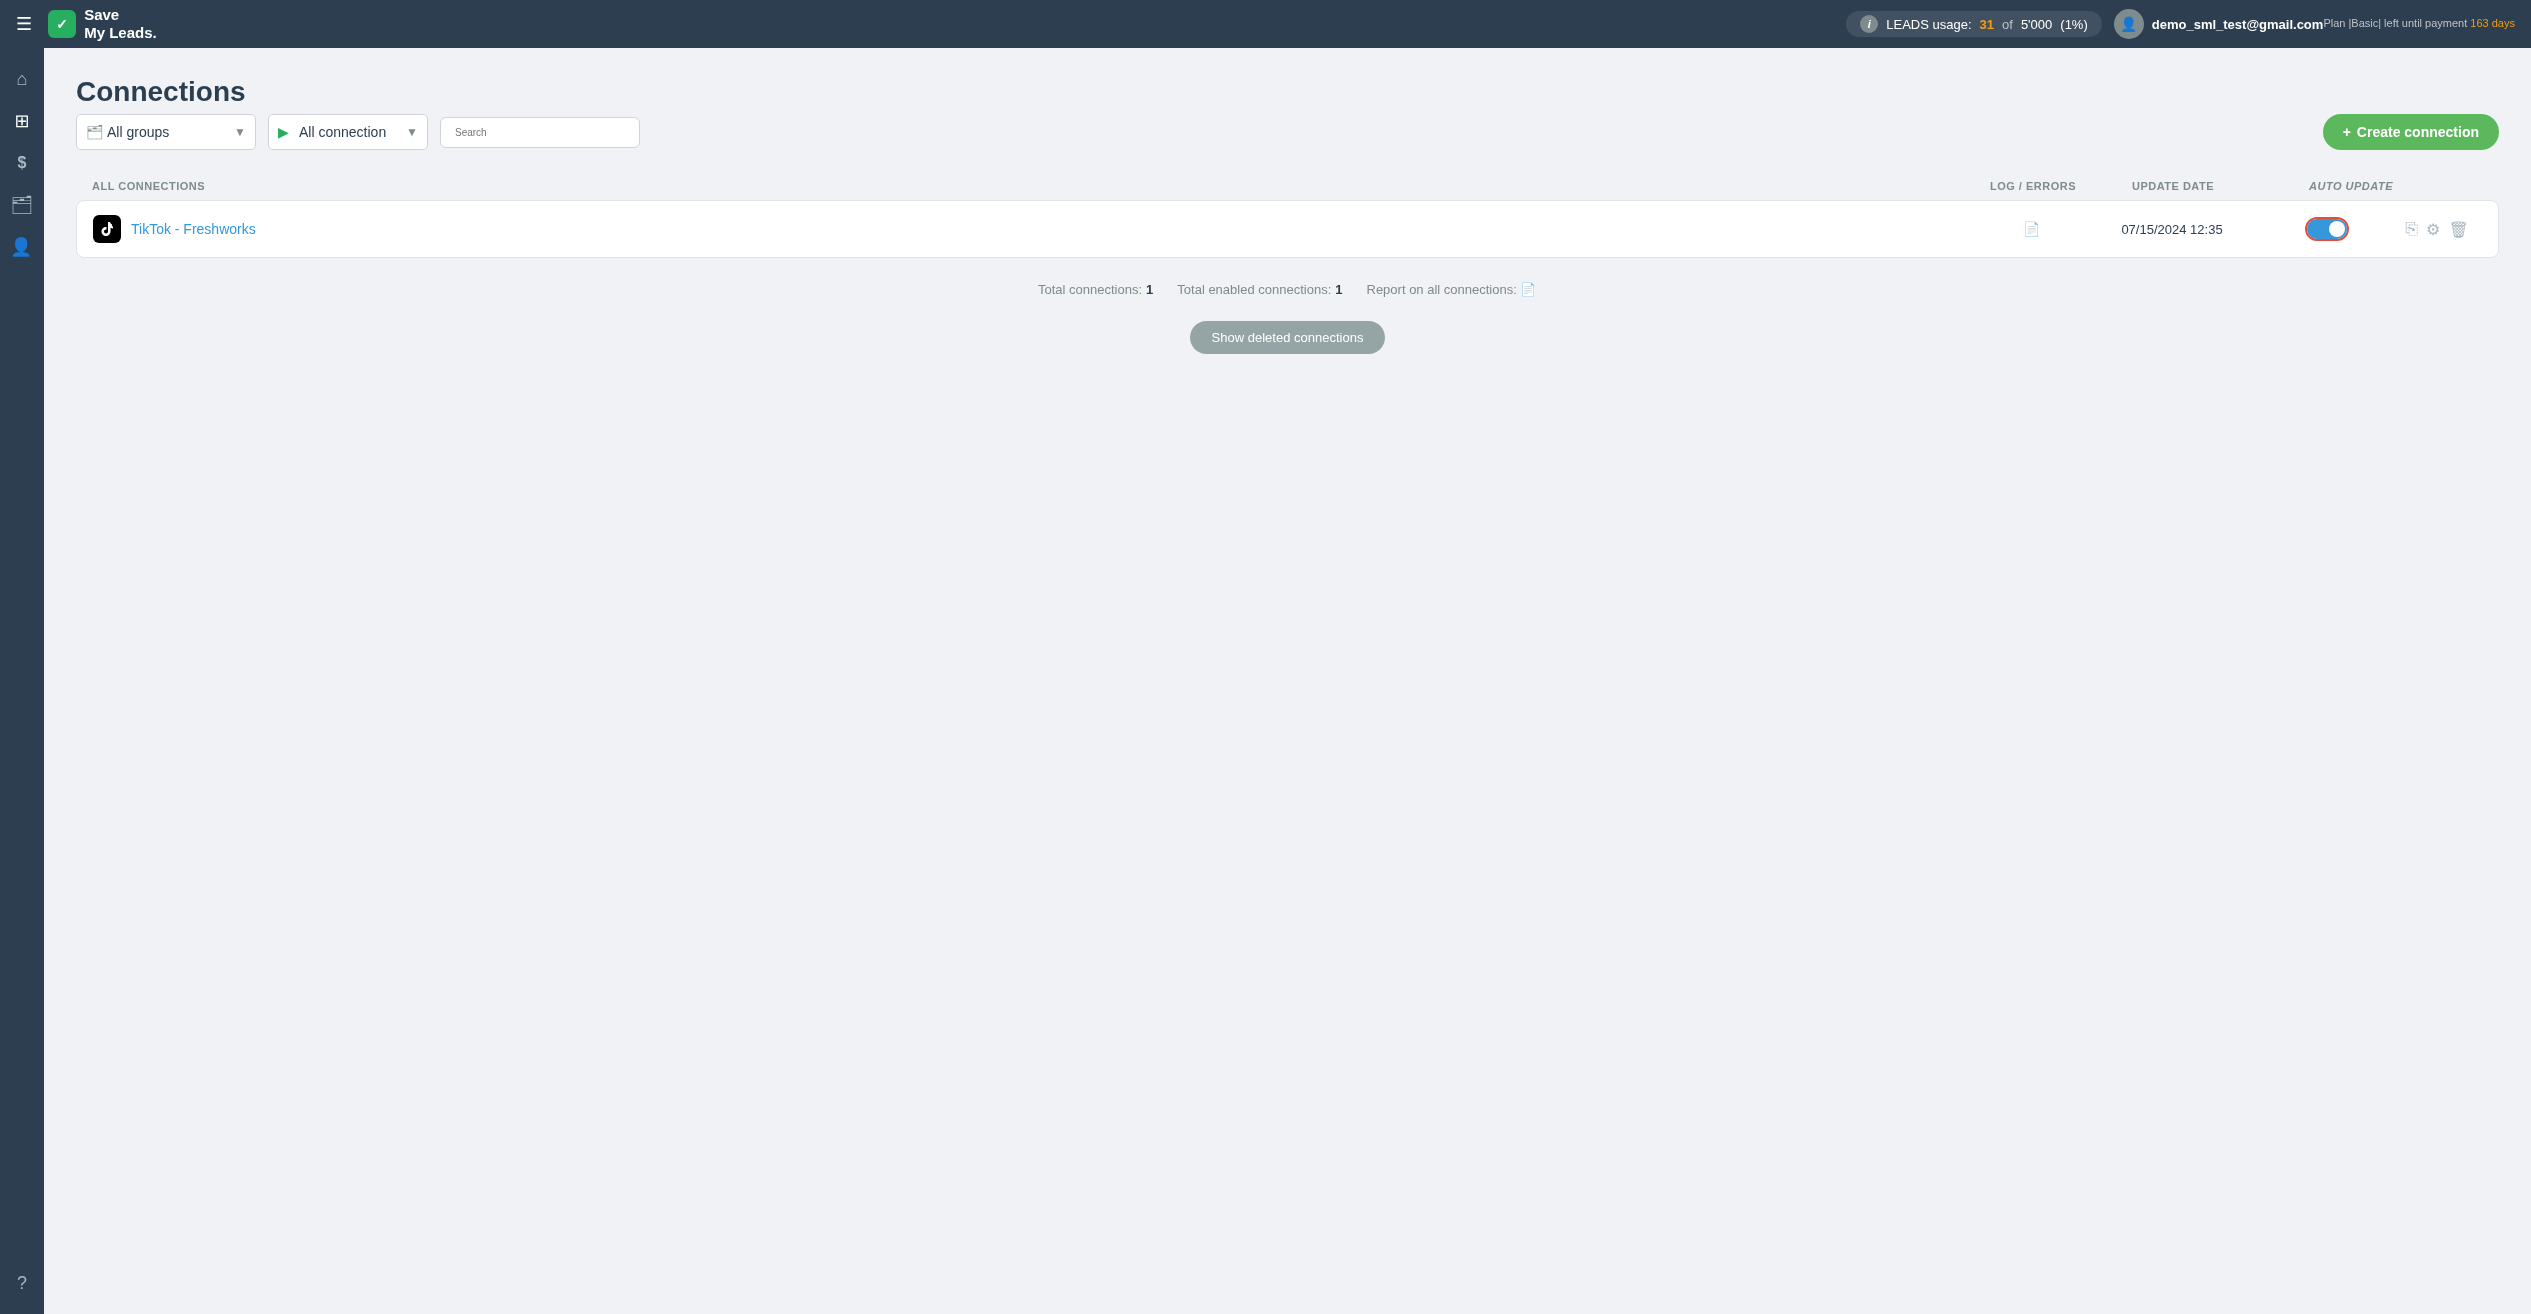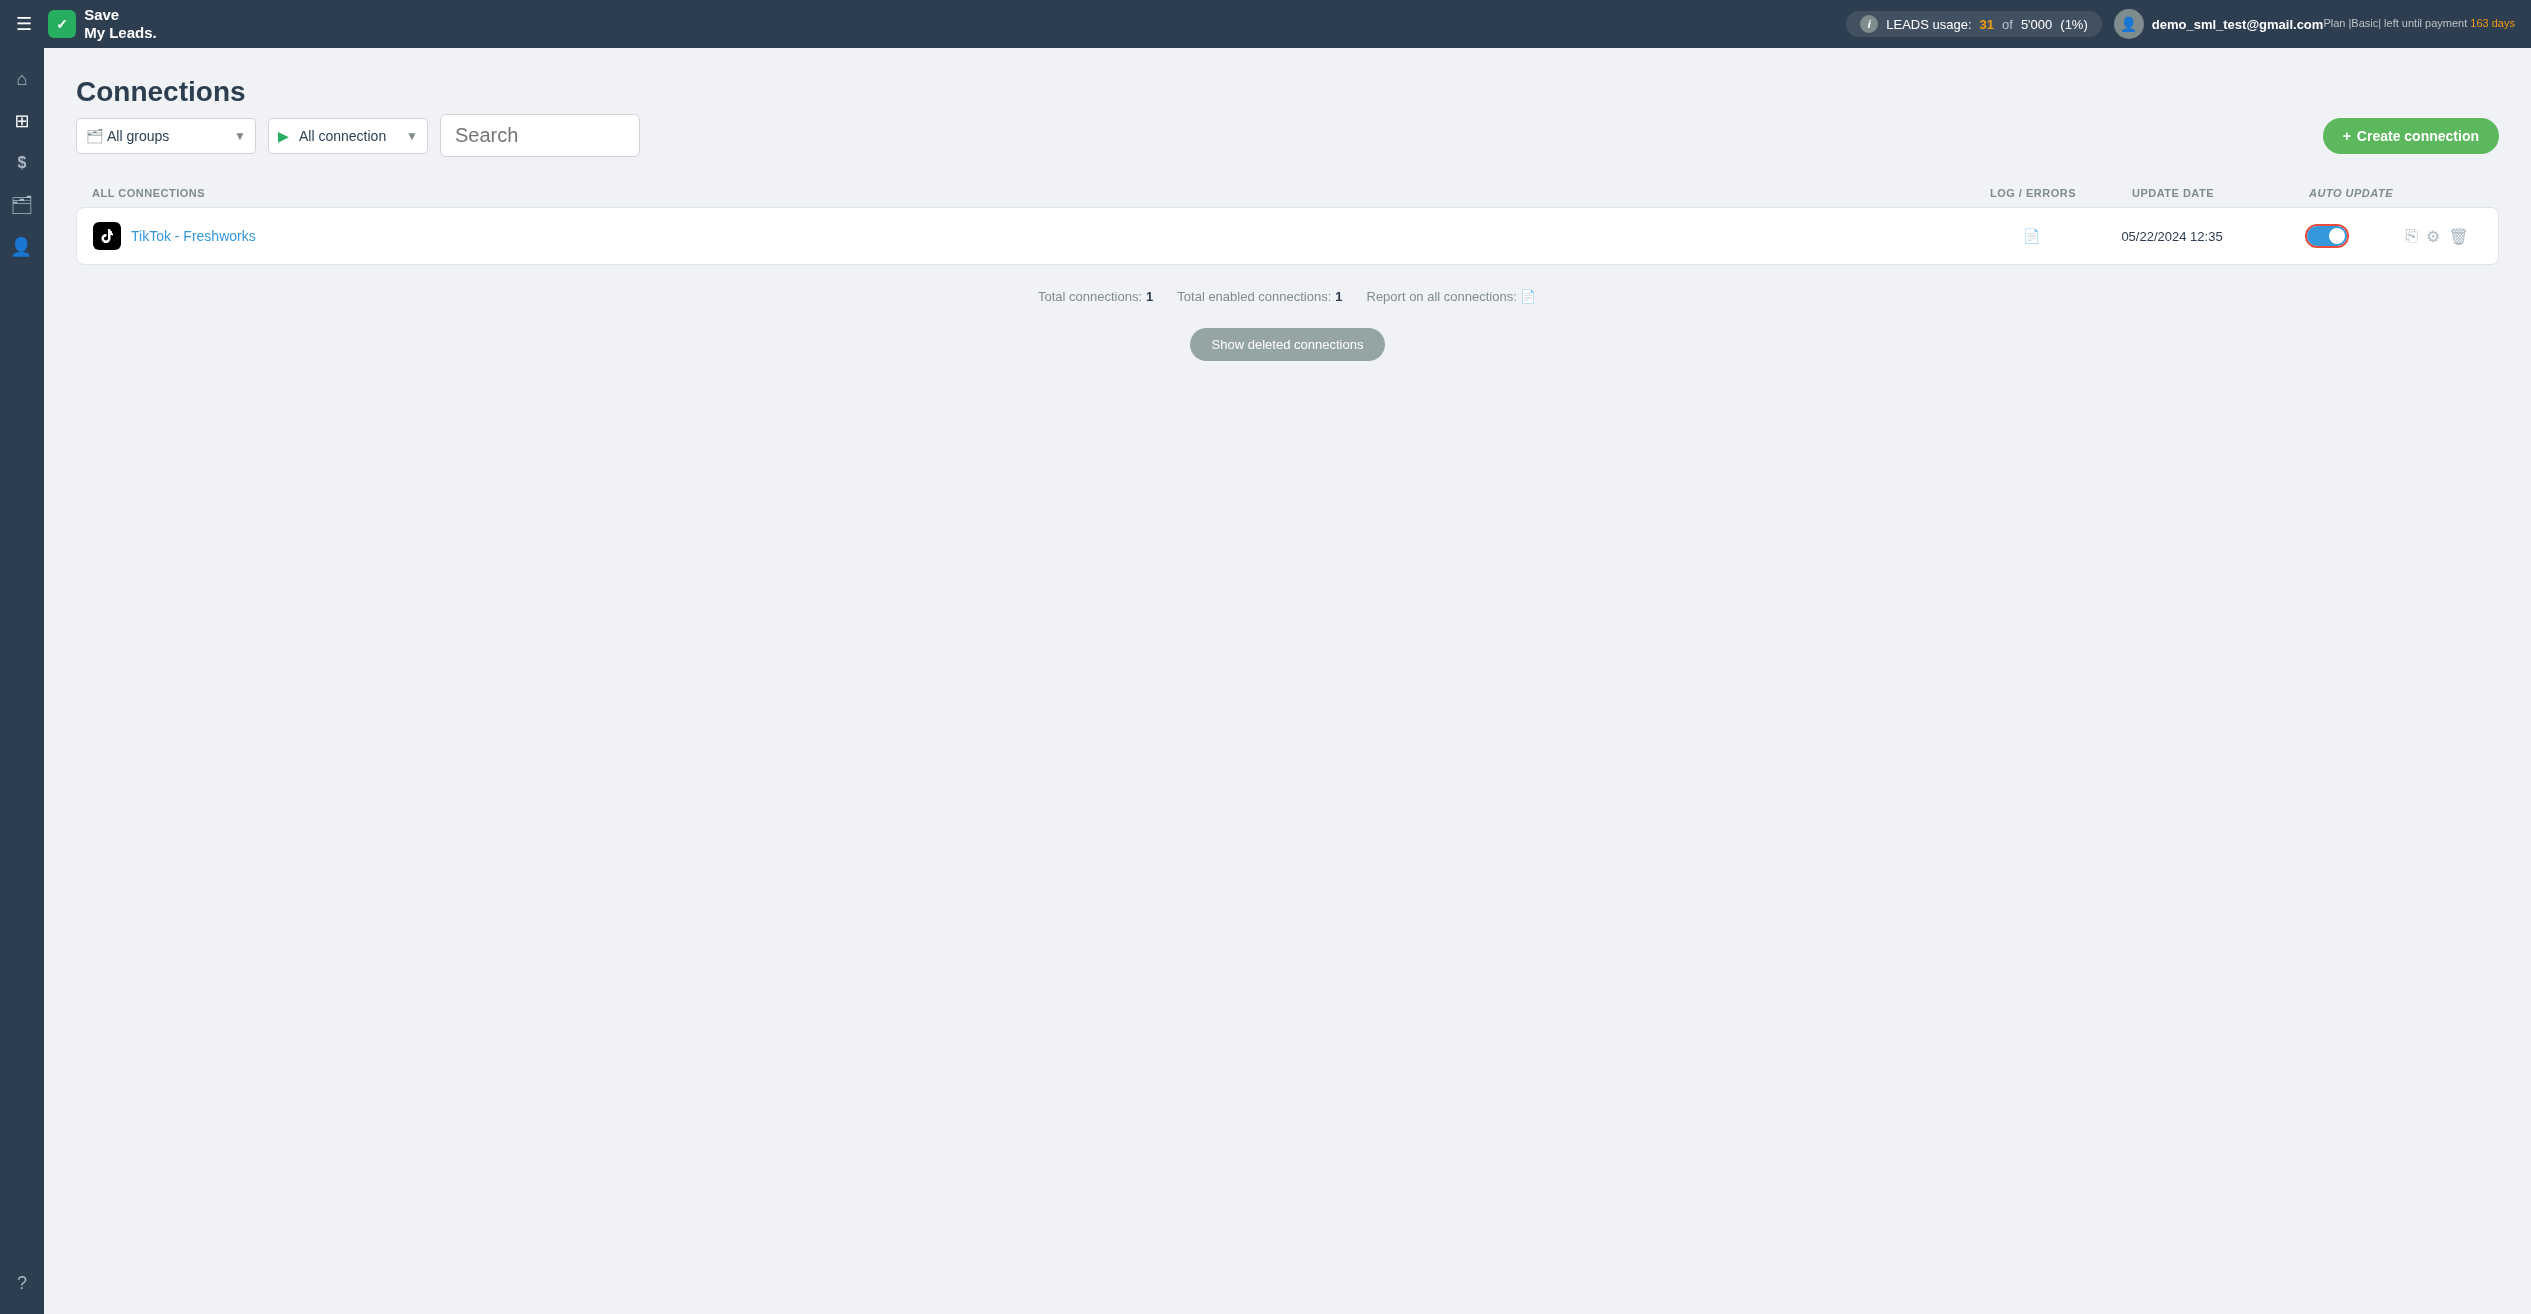--- a/index.html
+++ b/index.html
@@ -181,21 +181,21 @@
     }
     .select-wrapper.play-icon select {
       padding-left: 30px;
       min-width: 160px;
     }
 
     .search-input {
       border: 1px solid #d0d3d9;
       border-radius: 6px;
       padding: 9px 14px;
-      font-size: 20px;
+      font-size: 10px;
       color: #2c3e50;
       background: #fff;
       width: 200px;
       outline: none;
     }
 
     .toolbar-spacer { flex: 1; }
 
     .create-btn {
       background: #5cb85c;
@@ -442,21 +442,21 @@
                   <path d="M13 3.5c-1-.5-1.8-1.5-2-2.5h-2v9.5c0 1.1-.9 2-2 2s-2-.9-2-2 .9-2 2-2c.2 0 .4 0 .5.1V6.1c-.2 0-.4-.1-.5-.1C4.6 6 2.5 8.1 2.5 10.5S4.6 15 7 15s4.5-2.1 4.5-4.5V6.8c.7.5 1.6.7 2.5.7V5.5c-.5 0-1-.2-1-.2z"></path>
                 </svg>
               </div>
               <span>TikTok - Freshworks</span>
             </a>
           </div>
           <div class="col-log-val">
             <span style="cursor:pointer;">📄</span>
           </div>
           <div class="col-update-val">
-            <span>05/22/2024</span>
+            <span>07/15/2024</span>
             <span>12:35</span>
           </div>
           <div class="col-auto-val">
             <div class="toggle-wrapper">
               <div class="toggle-track">
                 <div class="toggle-thumb"></div>
               </div>
             </div>
           </div>
           <div class="col-actions-val">

